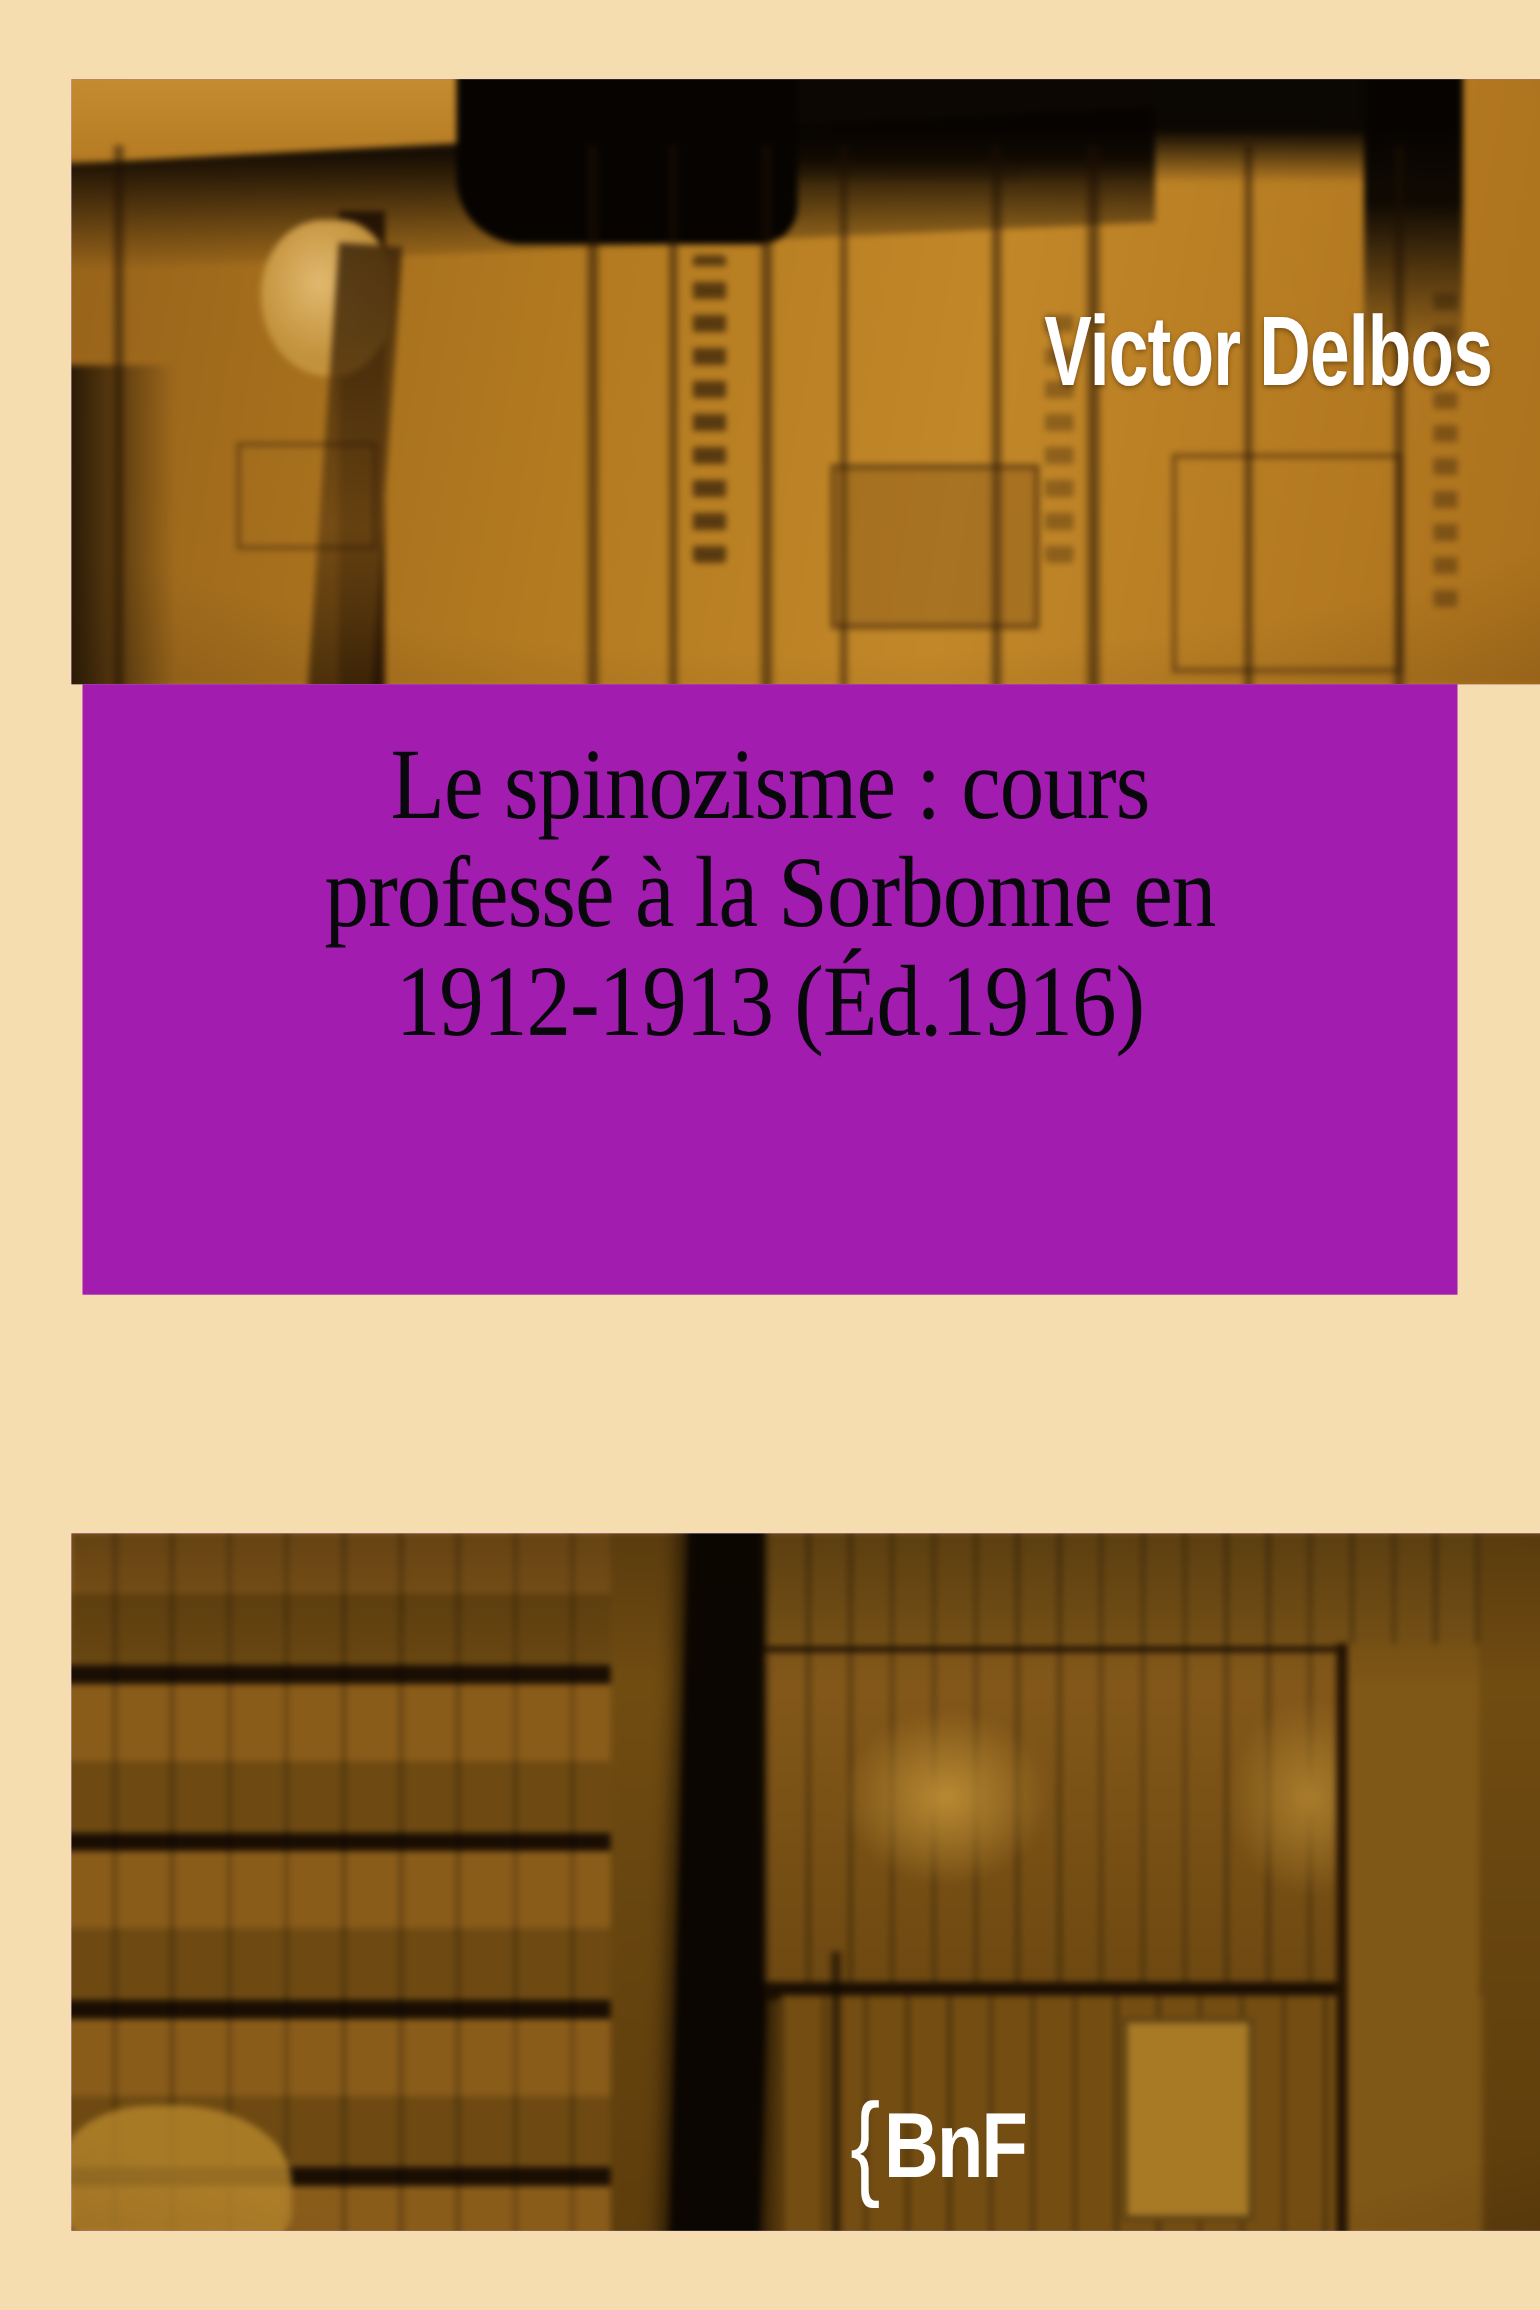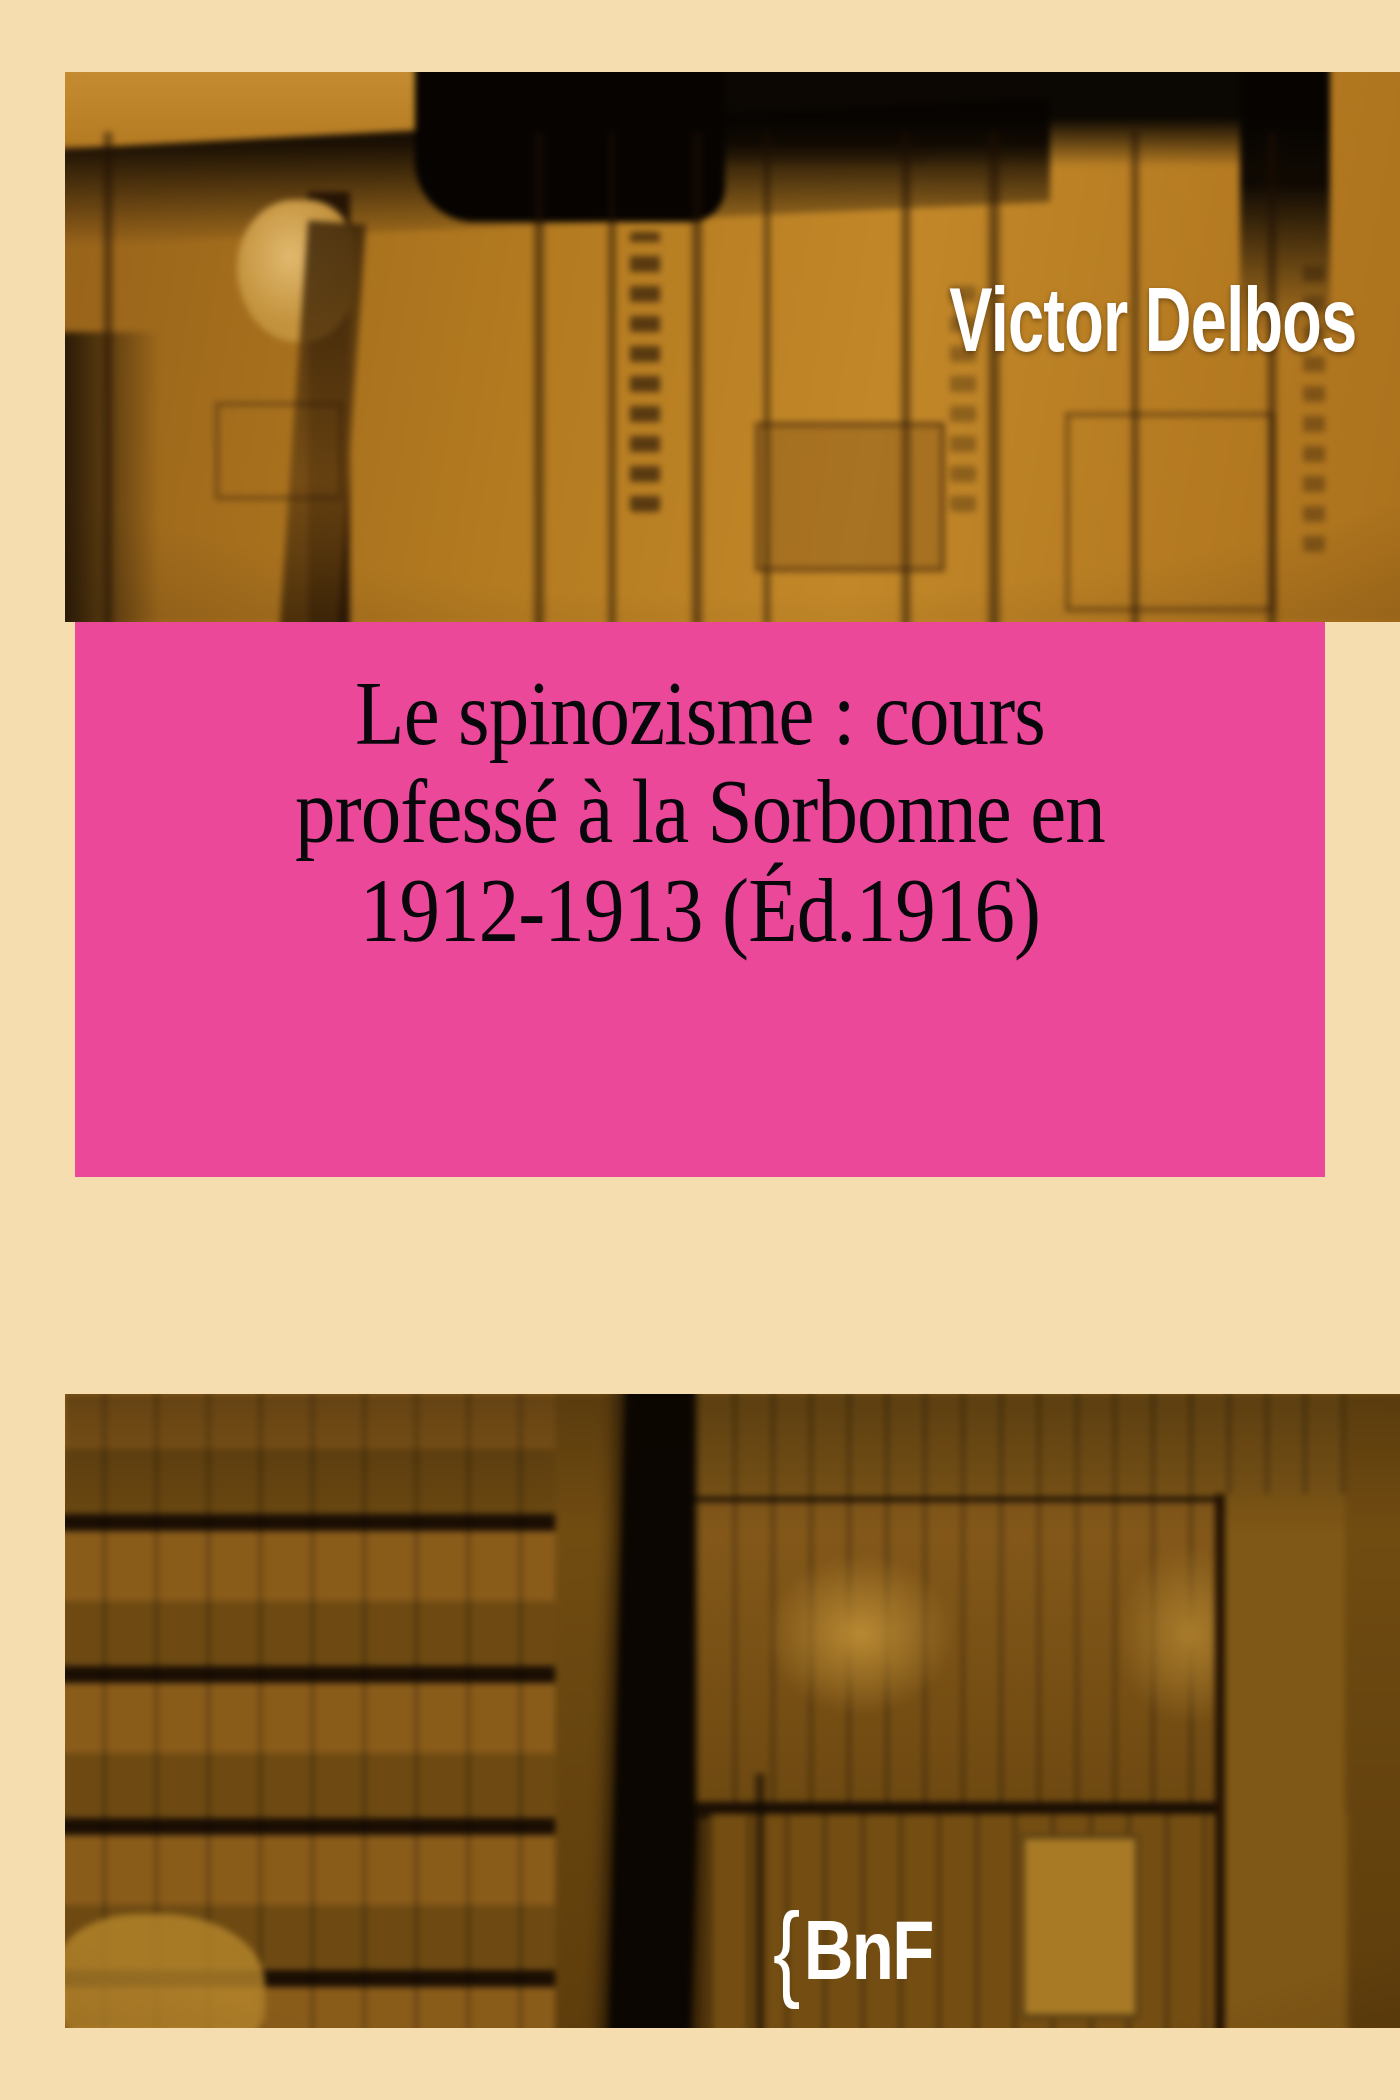--- a/index.html
+++ b/index.html
@@ -67,21 +67,21 @@
   .pb-rightbook{left:1150px;top:100px;width:120px;height:560px;background:#7f5716;border-left:10px solid #241303;}
   .pb-vignette{inset:0;background:
      linear-gradient(180deg,rgba(15,8,2,.3),rgba(0,0,0,0) 22%),
      radial-gradient(120% 110% at 50% 45%,rgba(0,0,0,0) 55%,rgba(12,6,1,.4) 100%);}
 
   
   .author{position:absolute;right:60px;top:203px;margin:0;color:#ffffff;
      font-size:90px;font-weight:bold;letter-spacing:-1px;line-height:1;
      transform:scaleX(.72);transform-origin:100% 50%;white-space:nowrap;
      text-shadow:0 2px 6px rgba(40,20,5,.45);}
-  .band{position:absolute;left:75px;top:622px;width:1250px;height:555px;background:#ec4899;}
+  .band{position:absolute;left:75px;top:622px;width:1250px;height:555px;background:#a21caf;}
   .title{margin:0;padding-top:42px;width:100%;text-align:center;color:#08080c;
      font-family:"Liberation Serif",serif;font-weight:normal;
      font-size:92px;line-height:1.07;letter-spacing:-1px;
      transform:scaleX(.88);transform-origin:50% 0;}
   .title span{display:block;white-space:nowrap;}
 
   
   .logo-hachette{position:absolute;left:397px;top:524px;display:flex;color:#fff;}
   .logo-hachette svg{margin-top:9px;}
   .htext{margin-left:13px;display:flex;flex-direction:column;transform:scaleX(.94);transform-origin:0 50%;}

